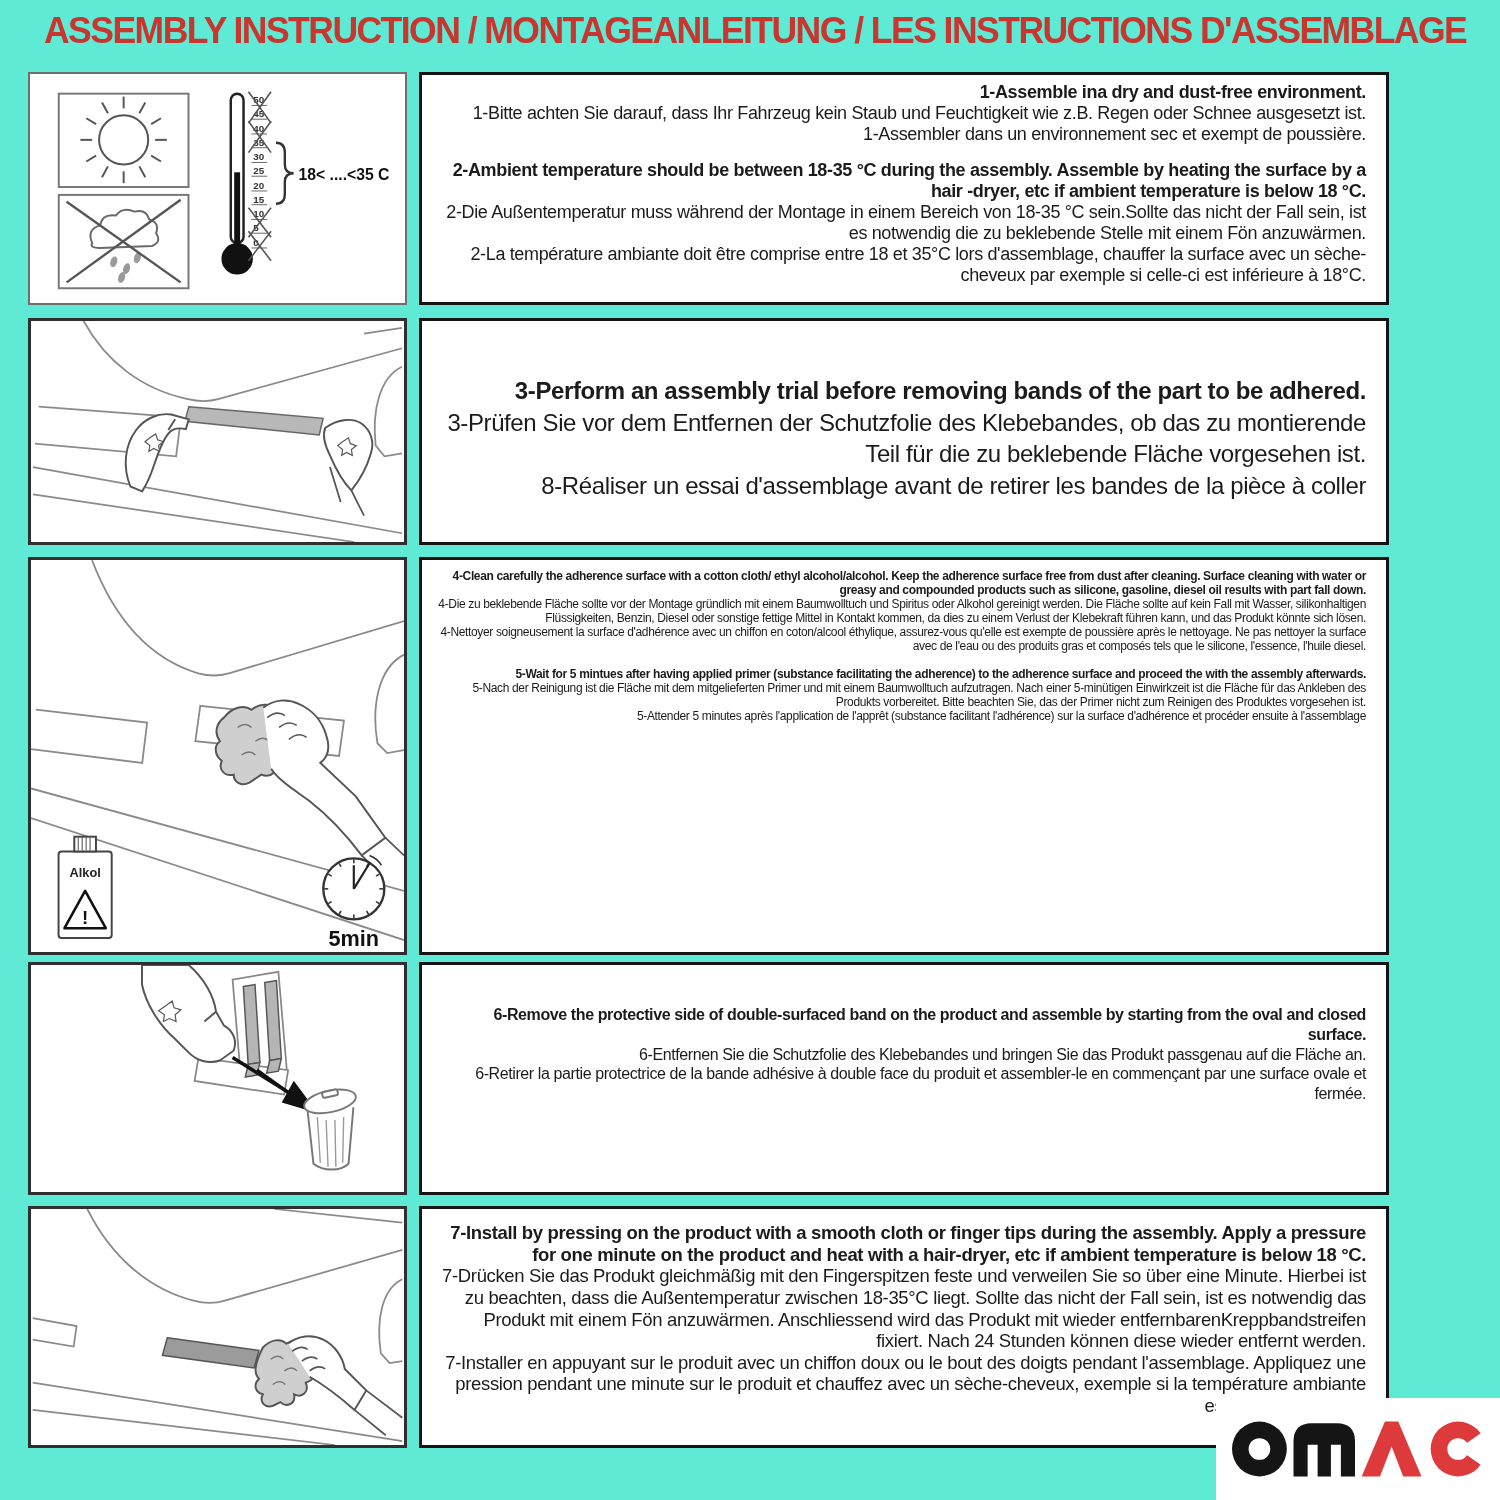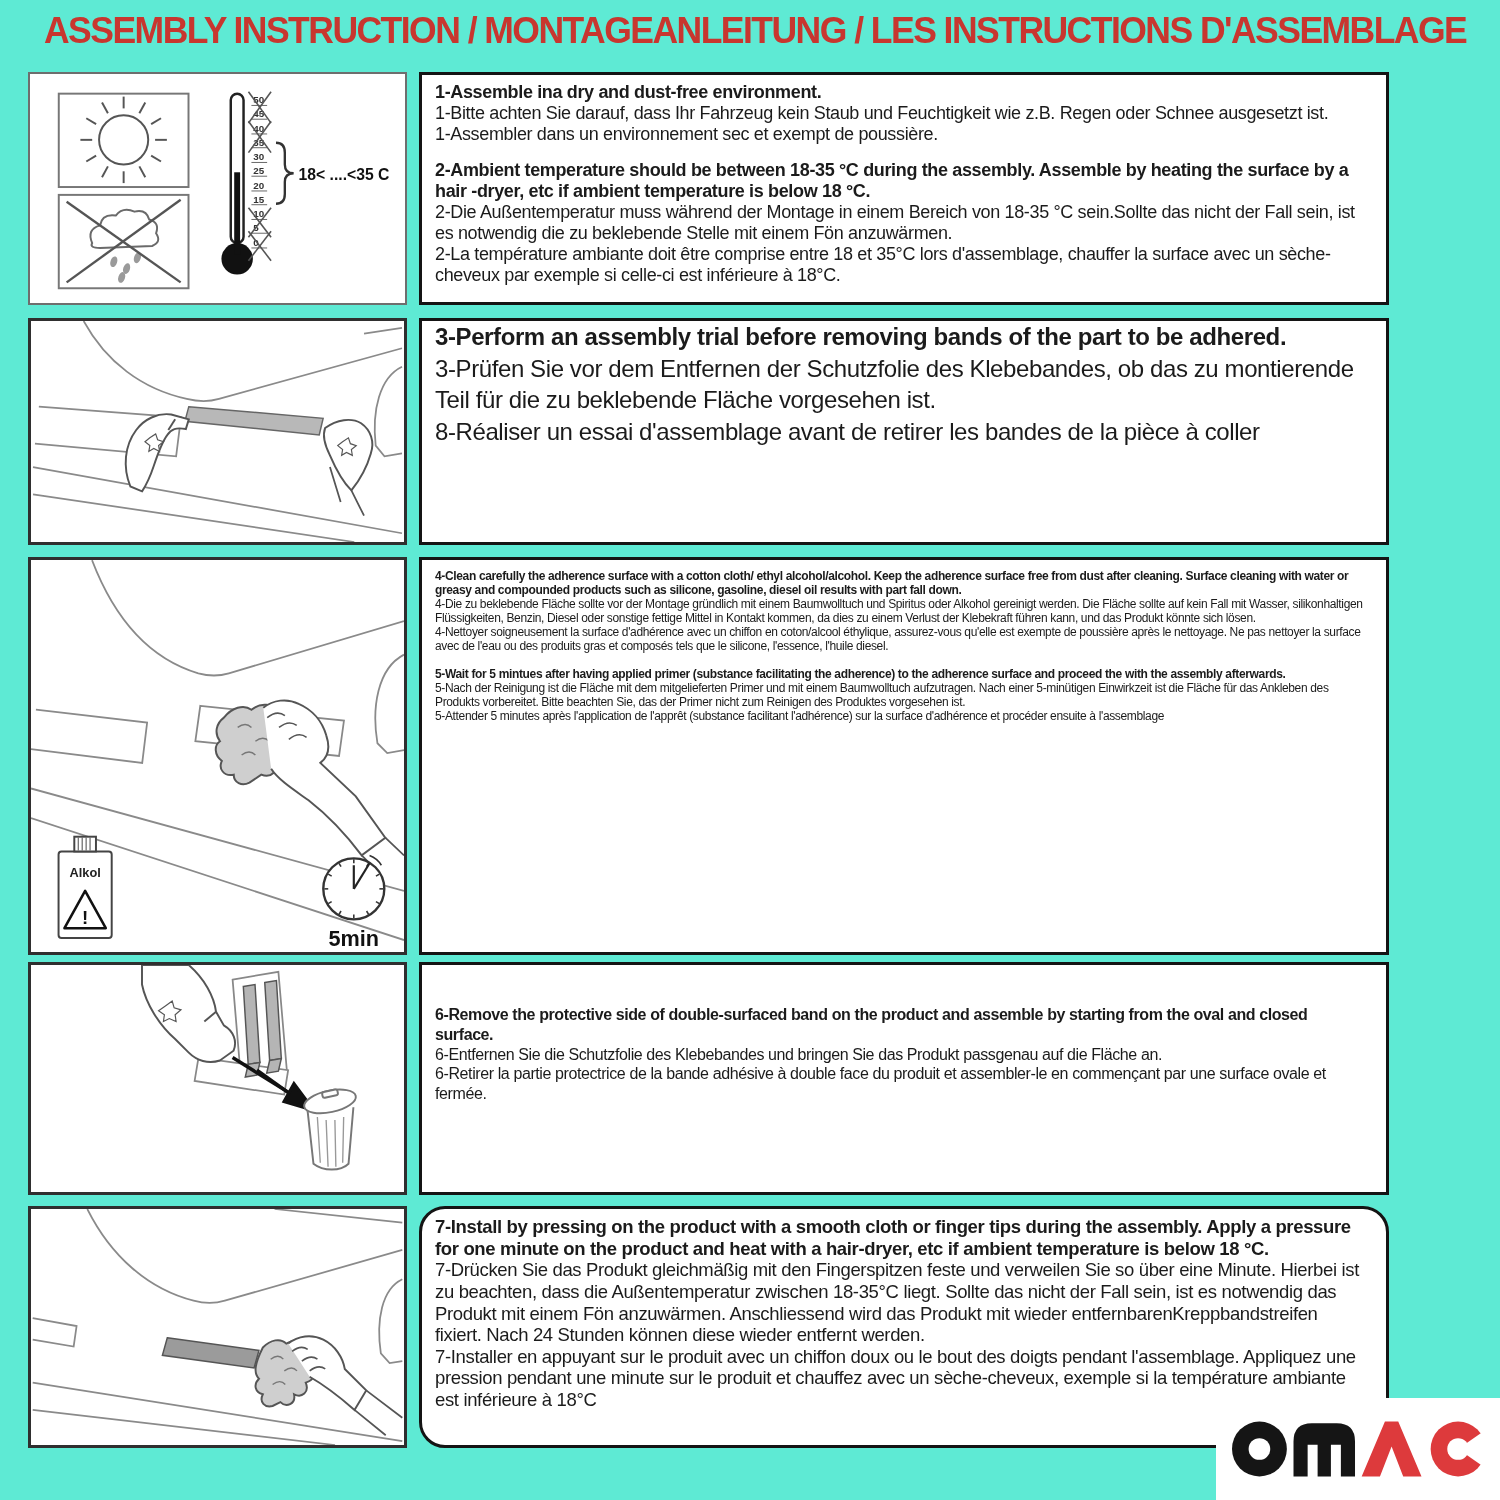--- a/index.html
+++ b/index.html
@@ -2,35 +2,35 @@
 <html><head>
 <meta charset="utf-8">
 <style>
   html,body{margin:0;padding:0;background:#fff;}
   body{width:1500px;height:1500px;position:relative;font-family:"Liberation Sans",sans-serif;color:#1b1b1b;}
   .page{position:absolute;inset:0;background:#5eead4;overflow:hidden;}
   .title{position:absolute;left:44px;top:10px;margin:0;font-size:37px;font-weight:800;color:#c8362f;
          letter-spacing:-1.6px;white-space:nowrap;transform:scaleX(.96);transform-origin:left center;}
   .fig{position:absolute;left:28px;width:379px;background:#fff;box-sizing:border-box;border:3px solid #2f2f2f;text-decoration:underline;}
   .fig.light{border:2px solid #6e6e6e;}
-  .txt{position:absolute;left:419px;width:970px;background:#fff;box-sizing:border-box;border:3px solid #141414;overflow:hidden;}
+  .txt{position:absolute;left:419px;width:970px;background:#fff;box-sizing:border-box;border:3px solid #141414;overflow:hidden;text-align:right;}
   .r1{top:72px;height:233px;}
   .r2{top:318px;height:227px;}
   .r3{top:557px;height:398px;}
   .r4{top:962px;height:233px;}
   .r5{top:1206px;height:242px;}
   .txt p{margin:0;padding:0 20px 0 13px;}
   .b{font-weight:bold;}
   .s1{padding-top:7px;}  .s1 p{font-size:18px;line-height:1.17;letter-spacing:-.35px;}
   .s1 .sp{height:15px;}
-  .s2{} .s2 p{font-size:24px;line-height:1.32;letter-spacing:-.4px;}
+  .s2{padding-top:54px;} .s2 p{font-size:24px;line-height:1.32;letter-spacing:-.4px;}
   .s3{padding-top:9px;}  .s3 p{font-size:12px;line-height:1.175;letter-spacing:-.35px;}
   .s3 .sp{height:13px;}
   .s4{padding-top:40px;} .s4 p{font-size:16px;line-height:1.24;letter-spacing:-.4px;}
-  .s5{padding-top:7px;border-radius:26px;}  .s5 p{font-size:18.5px;line-height:1.17;letter-spacing:-.35px;}
+  .s5{padding-top:13px;}  .s5 p{font-size:18.5px;line-height:1.17;letter-spacing:-.35px;}
   .fig svg{display:block;width:100%;height:100%;}
   .logo-wrap{position:absolute;left:1216px;top:1398px;width:284px;height:102px;background:#fff;
              display:flex;align-items:center;justify-content:flex-start;}
   .logo-wrap svg{display:block;width:256px;height:66px;margin-left:16px;}
   .sr{position:absolute;width:1px;height:1px;overflow:hidden;clip:rect(0 0 0 0);white-space:nowrap;}
 </style>
 </head>
 <body>
 
 <div class="page">

